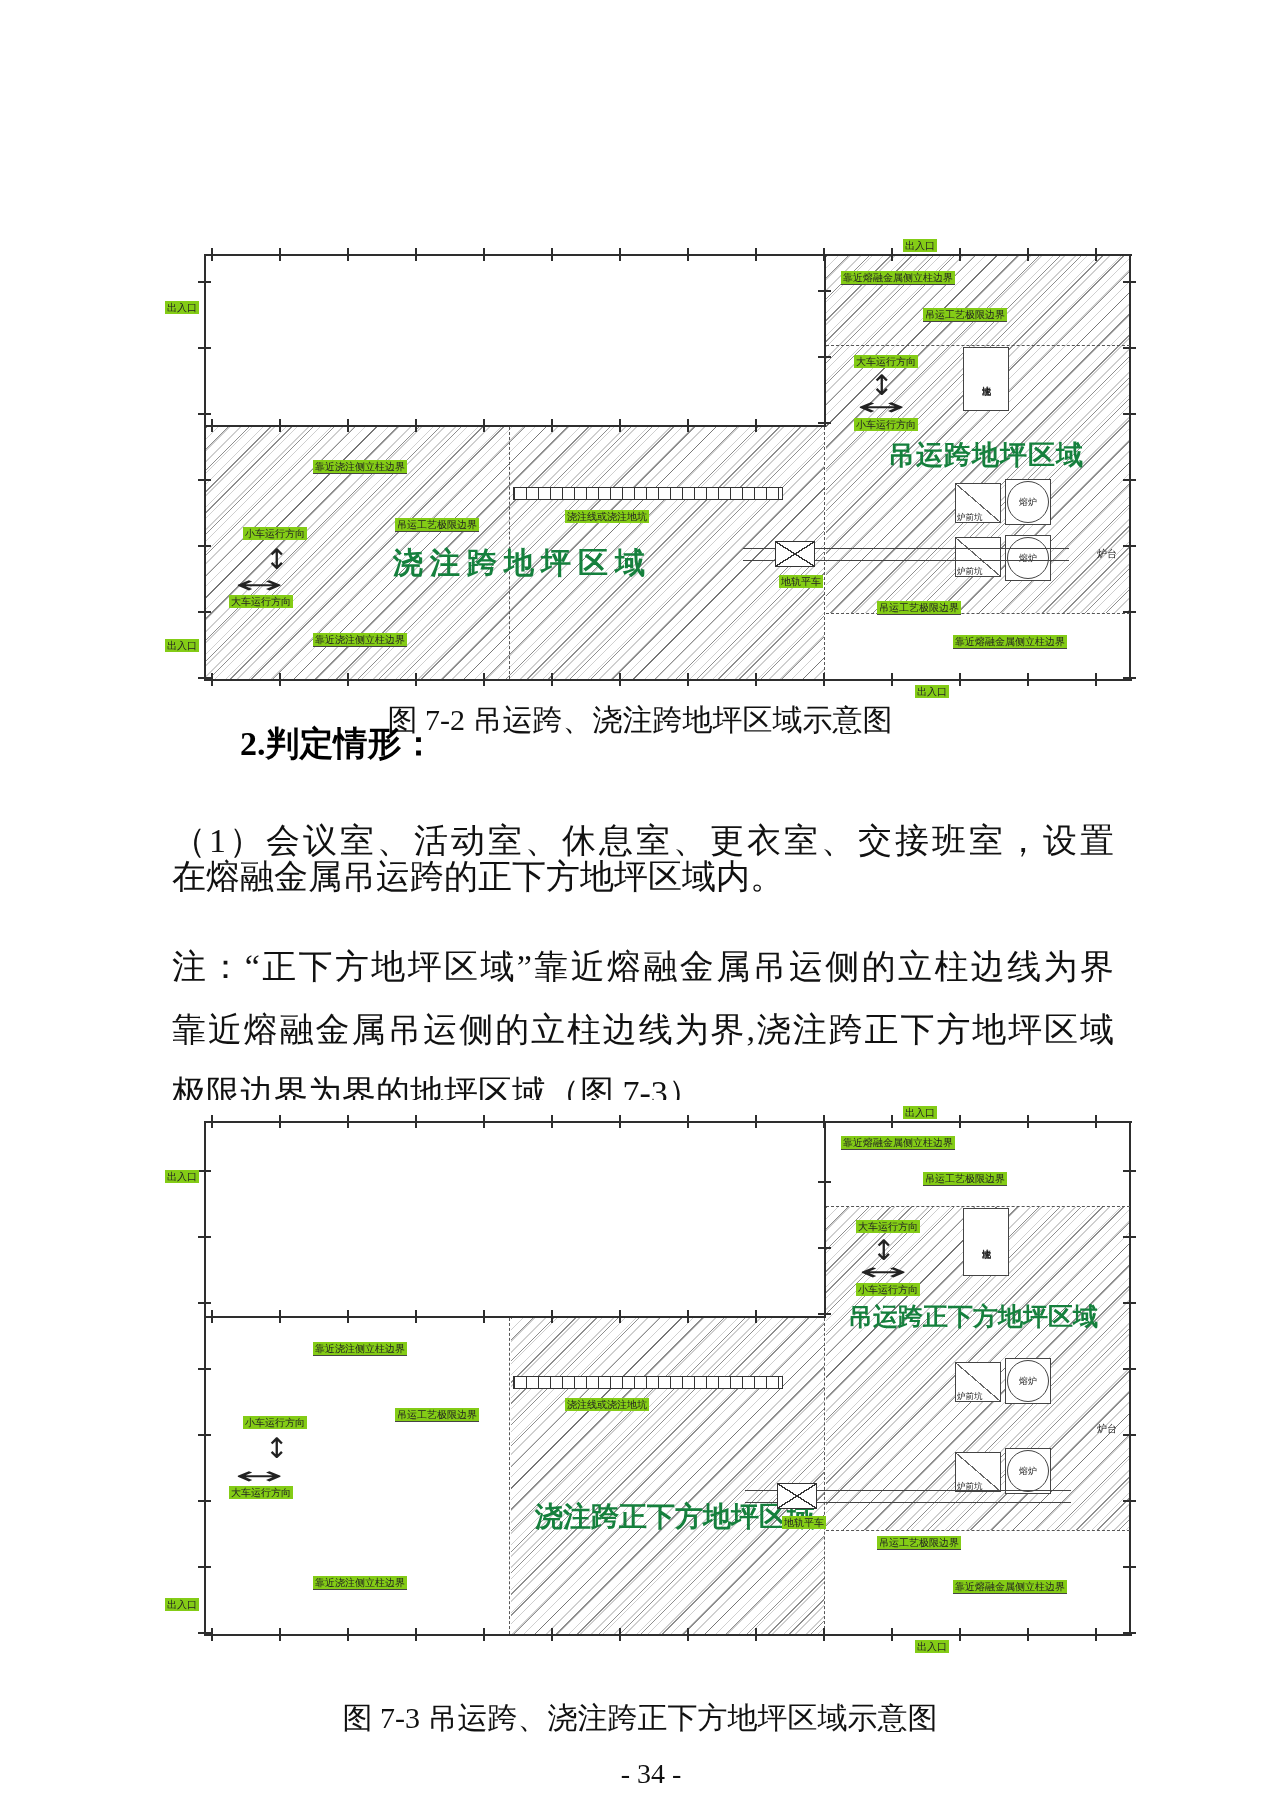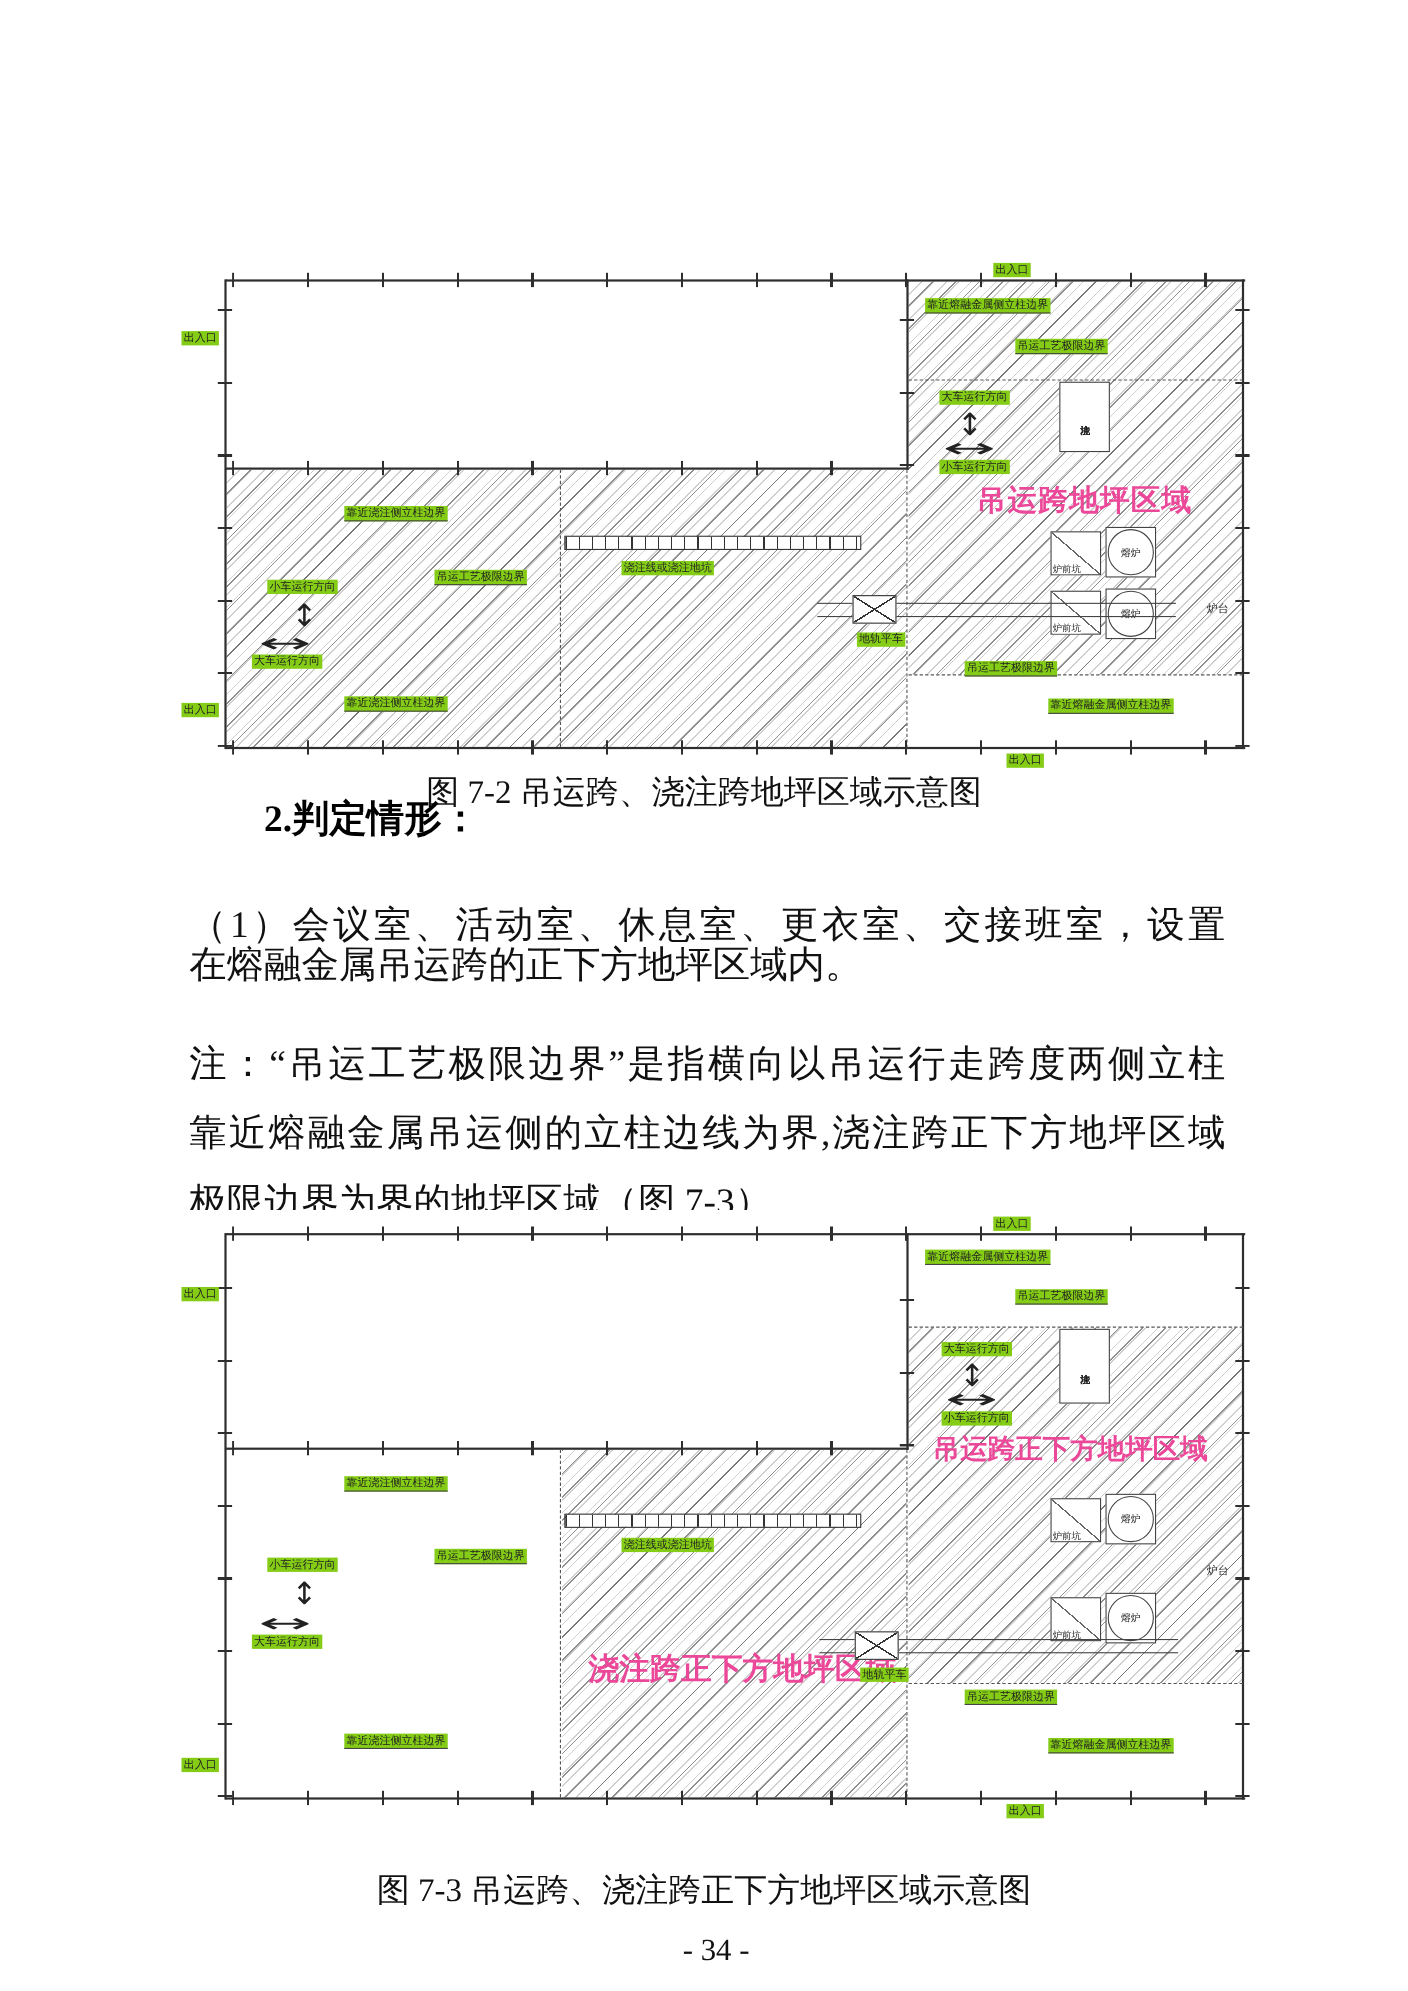--- a/index.html
+++ b/index.html
@@ -16,21 +16,21 @@
   .hticks{height:13px;background:repeating-linear-gradient(90deg,#2e2e2e 0 2px,transparent 2px 68px);}
   .vticks{width:13px;background:repeating-linear-gradient(0deg,#2e2e2e 0 2px,transparent 2px 66px);}
   
   .hatch{background-image:
     repeating-linear-gradient(135deg,rgba(30,30,30,.50) 0 1px,transparent 1px 15px),
     repeating-linear-gradient(135deg,rgba(130,130,130,.38) 0 1px,transparent 1px 8px);}
   
   .lbl{font-family:"Liberation Sans","DejaVu Sans",sans-serif;font-size:10px;line-height:13px;
        color:#222;background:#84cc16;white-space:nowrap;padding:0 2px;}
   .u{border-bottom:1px solid #444;}
-  .zone{font-weight:bold;color:#ec4899;white-space:nowrap;background:transparent;
+  .zone{font-weight:bold;color:#15803d;white-space:nowrap;background:transparent;
         font-family:Liberation Mono, monospace;}
   .sq{height:13px;border:1px solid #333;background:
       repeating-linear-gradient(90deg,#333 0 1px,#fff 1px 12px);}
   .cross{border:1px solid #333;background:
       linear-gradient(to top right,transparent calc(50% - .7px),#333 calc(50% - .7px),#333 calc(50% + .7px),transparent calc(50% + .7px)),
       linear-gradient(to bottom right,transparent calc(50% - .7px),#333 calc(50% - .7px),#333 calc(50% + .7px),transparent calc(50% + .7px)),#fff;}
   .rail{height:1px;background:#444;}
   .fpit{border:1px solid #444;background:
       linear-gradient(to top right,transparent calc(50% - .6px),#666 calc(50% - .6px),#666 calc(50% + .6px),transparent calc(50% + .6px)),#fff;}
   .fpit span{position:absolute;left:1px;bottom:0;font-family:"Liberation Sans","DejaVu Sans",sans-serif;
@@ -107,32 +107,33 @@
   <div class="lbl u" style="left:788px;top:400px;">靠近熔融金属侧立柱边界</div>
 
   <div class="lbl u" style="left:148px;top:225px;">靠近浇注侧立柱边界</div>
   <div class="sq" style="left:348px;top:252px;width:270px;"></div>
   <div class="lbl" style="left:400px;top:275px;">浇注线或浇注地坑</div>
   <div class="lbl u" style="left:230px;top:283px;">吊运工艺极限边界</div>
   <div class="lbl" style="left:78px;top:292px;">小车运行方向</div>
   <span class="arr" style="left:100px;top:308px;font-size:28px;">↕</span>
   <span class="arr" style="left:70px;top:336px;font-size:24px;transform:scaleX(2.4);transform-origin:left;">↔</span>
   <div class="lbl" style="left:64px;top:360px;">大车运行方向</div>
+  <div class="zone" style="left:228px;top:308px;font-size:30px;letter-spacing:7px;">浇注跨地坪区域</div>
   <div class="rail" style="left:578px;top:313px;width:326px;"></div>
   <div class="rail" style="left:578px;top:325px;width:326px;"></div>
   <div class="cross" style="left:610px;top:306px;width:40px;height:26px;"></div>
   <div class="lbl" style="left:614px;top:340px;">地轨平车</div>
   <div class="lbl u" style="left:148px;top:398px;">靠近浇注侧立柱边界</div>
 </div>
 
 <div class="caption" style="top:700px;">图 7-2 吊运跨、浇注跨地坪区域示意图</div>
 <div class="heading" style="left:240px;top:721px;">2.判定情形：</div>
 <div class="bline just" style="top:818px;">（1）会议室、活动室、休息室、更衣室、交接班室，设置</div>
 <div class="bline" style="top:854px;">在熔融金属吊运跨的正下方地坪区域内。</div>
-<div class="bline just" style="top:944px;">注：“吊运工艺极限边界”是指横向以吊运行走跨度两侧立柱</div>
+<div class="bline just" style="top:944px;">注：“正下方地坪区域”靠近熔融金属吊运侧的立柱边线为界</div>
 <div class="bline just" style="top:1007px;">靠近熔融金属吊运侧的立柱边线为界,浇注跨正下方地坪区域</div>
 <div class="bline" style="top:1070px;">极限边界为界的地坪区域（图 7-3）。</div>
 
 <div class="fig" style="left:165px;top:1100px;width:990px;height:585px;">
 
   <div class="hatch" style="left:661px;top:107px;width:303px;height:323px;"></div>
   <div class="hatch" style="left:346px;top:218px;width:313px;height:316px;"></div>
 
   <div class="wh" style="left:40px;top:21px;width:927px;"></div>
   <div class="wv" style="left:39px;top:21px;height:515px;"></div>

